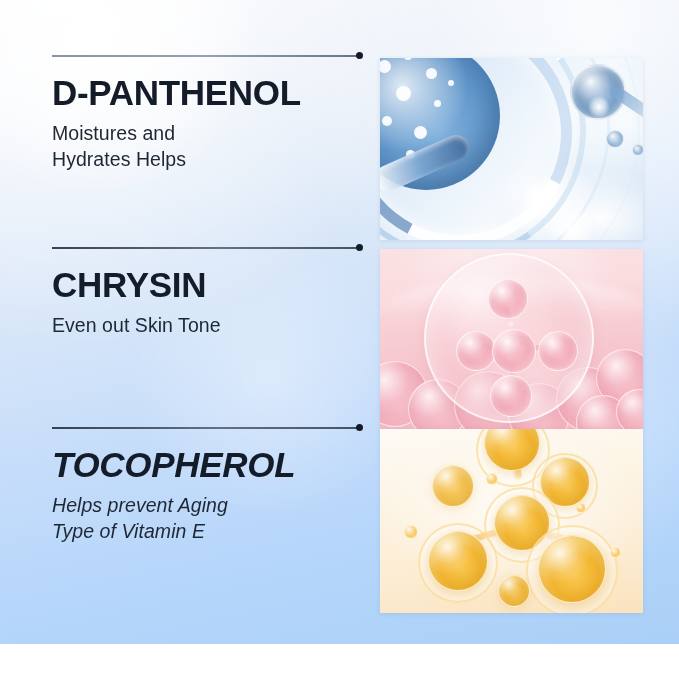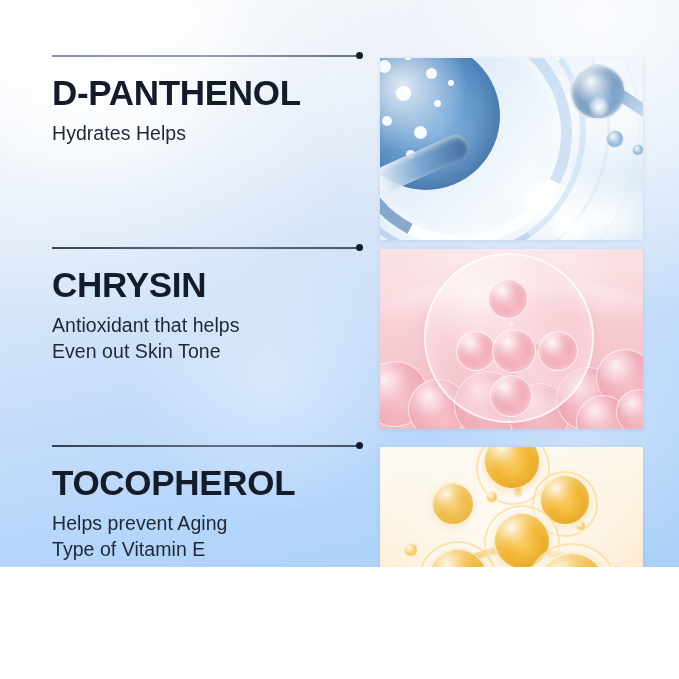--- a/index.html
+++ b/index.html
@@ -11,21 +11,21 @@
     width: 679px;
     height: 679px;
     overflow: hidden;
     font-family: "Liberation Sans", sans-serif;
     background: #ffffff;
   }
 
   .poster {
     position: relative;
     width: 679px;
-    height: 567px;
+    height: 644px;
     overflow: hidden;
     background:
       radial-gradient(circle at 10% -6%, rgba(255,255,255,0.98) 0%, rgba(255,255,255,0.70) 16%, rgba(255,255,255,0.0) 42%),
       radial-gradient(circle at 88% 4%, rgba(255,255,255,0.80) 0%, rgba(255,255,255,0.0) 38%),
       linear-gradient(168deg,
         #f2f5fa 0%,
         #e9eff8 14%,
         #dfeaf8 30%,
         #d3e4f9 46%,
         #c4dcfa 62%,
@@ -57,21 +57,21 @@
   }
 
   
   .row {
     position: absolute;
     left: 0;
     width: 679px;
   }
   .row-1 { top: 48px;  height: 192px; }
   .row-2 { top: 240px; height: 190px; padding-left: 12px; }
-  .row-3 { top: 438px; height: 194px; }
+  .row-3 { top: 420px; height: 194px; font-style: italic; }
 
   .divider {
     position: absolute;
     left: 52px;
     top: 7px;
     width: 311px;
     height: 2px;
   }
   .divider .rule {
     position: absolute;
@@ -337,20 +337,21 @@
   <div class="row row-1">
 
     <div class="divider">
       <div class="rule light"></div>
       <div class="dot"></div>
     </div>
 
     <div class="text-block">
       <h2 class="heading">D-PANTHENOL</h2>
       <p class="sub">
+        <span class="line">Moistures and</span>
         <span class="line">Hydrates Helps</span>
       </p>
     </div>
 
     <div class="photo photo-1">
       <div class="photo-inner img-blue">
         <div class="ring r4"></div>
         <div class="ring r3"></div>
         <div class="ring r2"></div>
         <div class="ring r1"></div>
@@ -382,21 +383,20 @@
   <div class="row row-2">
 
     <div class="divider">
       <div class="rule"></div>
       <div class="dot"></div>
     </div>
 
     <div class="text-block">
       <h2 class="heading">CHRYSIN</h2>
       <p class="sub">
-        <span class="line">Antioxidant that helps</span>
         <span class="line">Even out Skin Tone</span>
       </p>
     </div>
 
     <div class="photo photo-2">
       <div class="photo-inner img-pink">
         <div class="wave-band"></div>
 
         <div class="foam" style="left:-18px;top:112px;width:64px;height:64px;"></div>
         <div class="foam" style="left:28px;top:130px;width:58px;height:58px;"></div>

